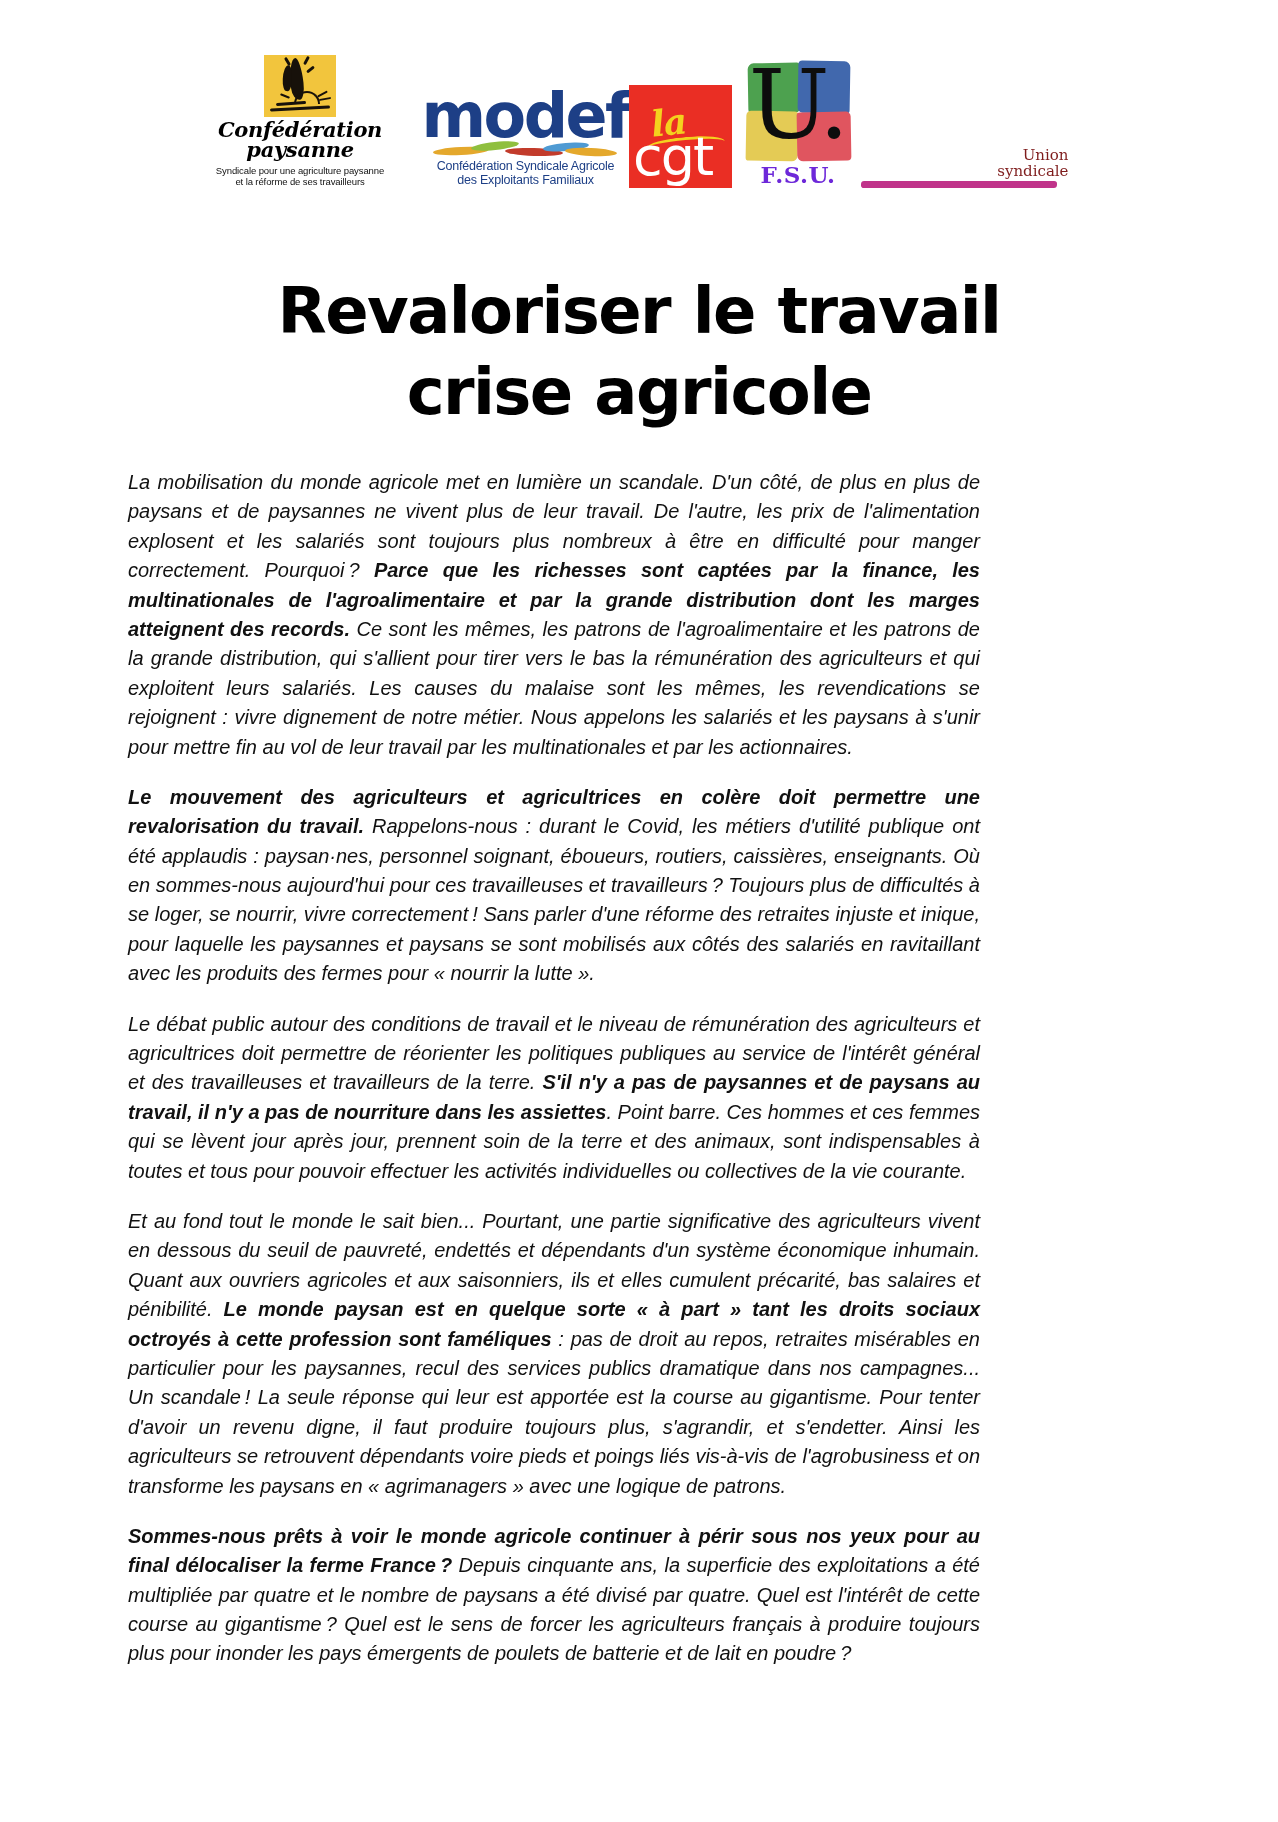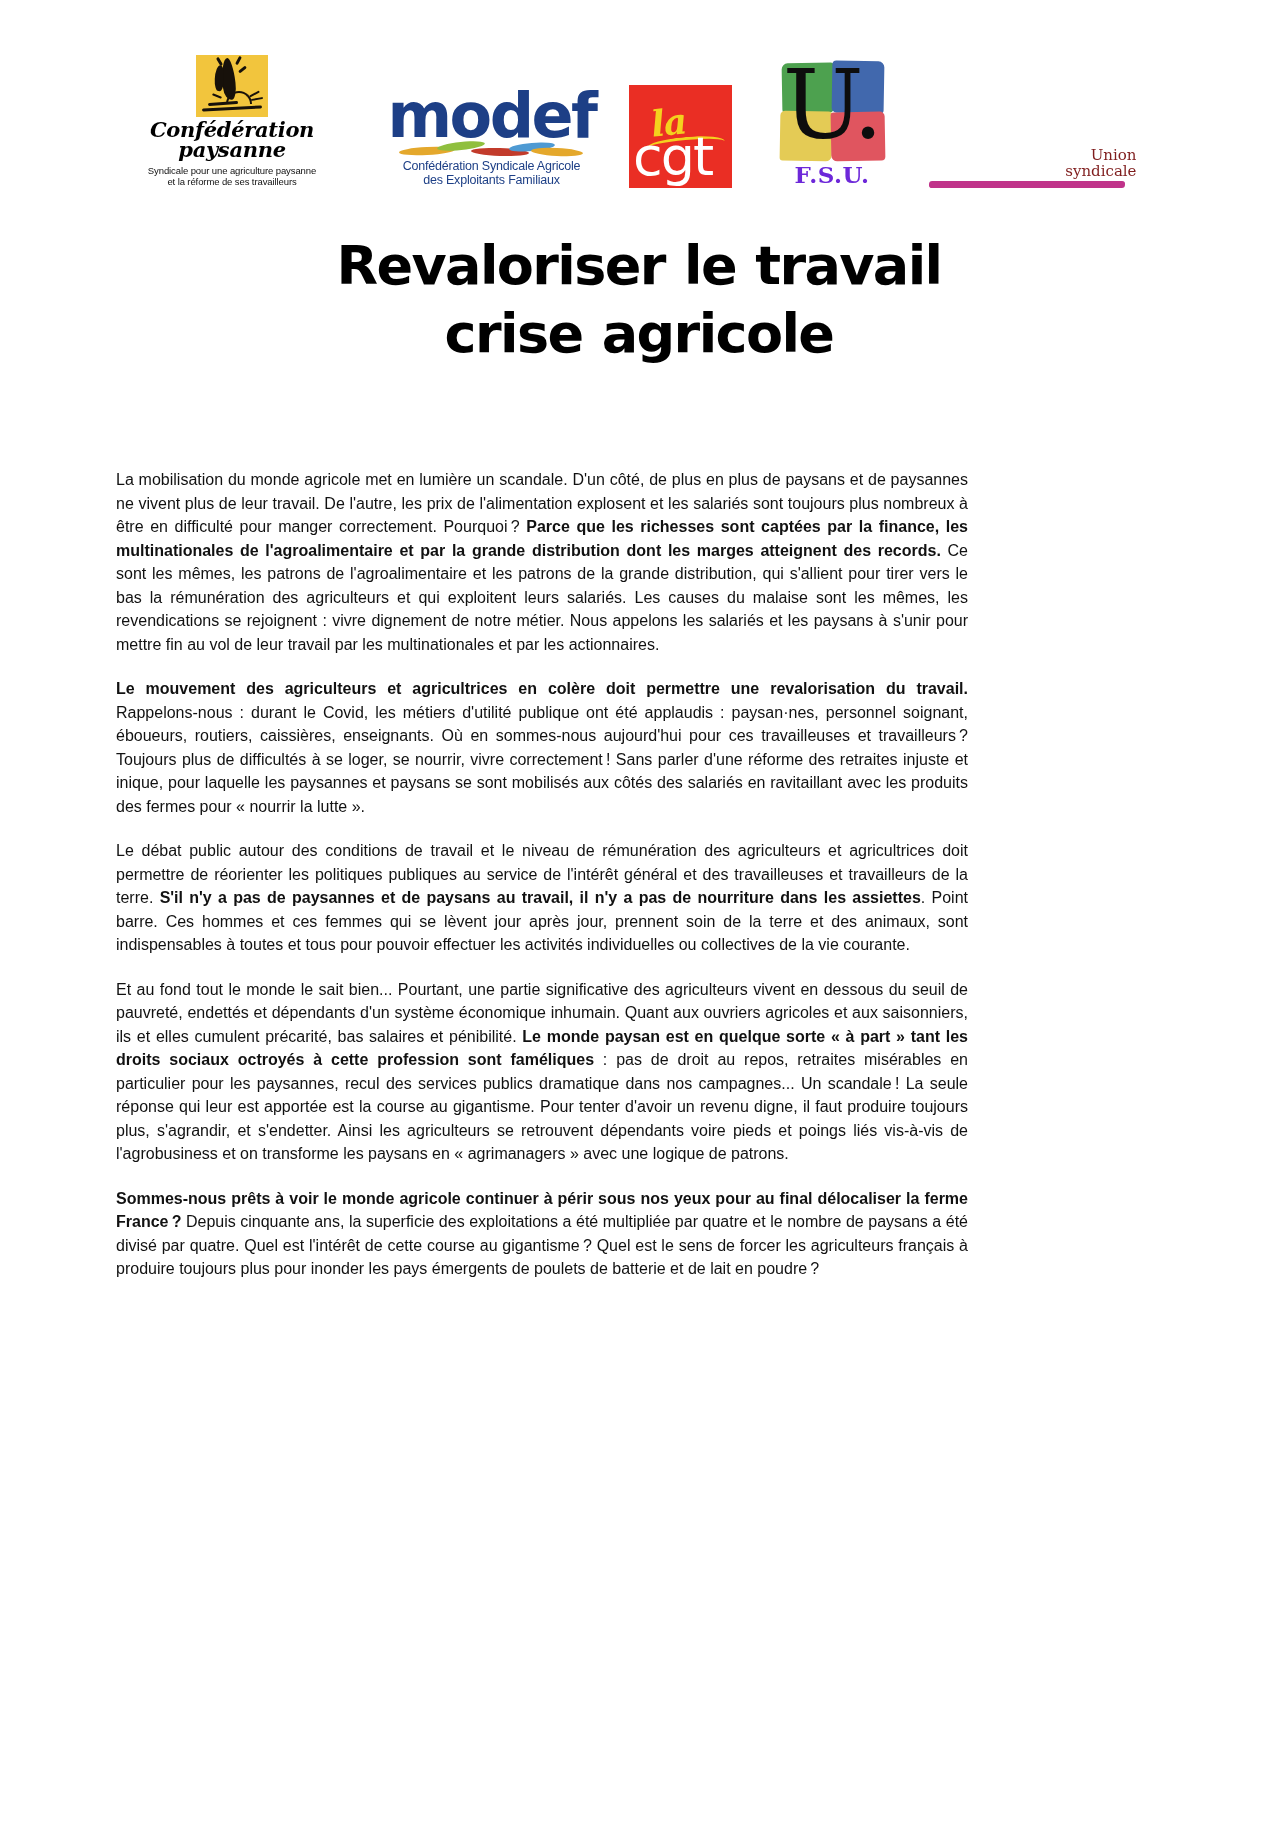--- a/index.html
+++ b/index.html
@@ -22,21 +22,20 @@
   
   .logo-bar {
     position: absolute;
     left: 0;
     top: 38px;
     width: 1278px;
     height: 150px;
     display: flex;
     align-items: flex-end;
     justify-content: center;
-    gap: 34px;
   }
   .logo {
     position: relative;
     display: flex;
     flex-direction: column;
     align-items: center;
     justify-content: flex-end;
   }
 
   
@@ -269,44 +268,45 @@
     background: #c0338a;
     border-radius: 3px;
     margin-top: 1px;
     transform: skewX(-2deg);
   }
 
   
   .title {
     position: absolute;
     left: 64px;
-    top: 196px;
+    top: 228px;
     width: 1150px;
     text-align: center;
     font-family: "DejaVu Sans", sans-serif;
     font-weight: 700;
-    font-size: 54px;
+    font-size: 64px;
     line-height: 1.26;
     color: #000000;
     letter-spacing: -1.6px;
     word-spacing: 2px;
   }
   .title .tline { display: block; }
 
   
   .body-copy {
     position: absolute;
-    left: 116px;
+    left: 128px;
     top: 468px;
     width: 852px;
     font-family: "Liberation Sans", sans-serif;
-    font-size: 16px;
+    font-size: 20px;
     line-height: 1.47;
     color: #111111;
     text-align: justify;
+    font-style: italic;
   }
   .body-copy p {
     margin: 0 0 21px 0;
   }
   .body-copy p:last-child { margin-bottom: 0; }
   .body-copy b { font-weight: 700; }
 </style>
 </head>
 <body>
 

